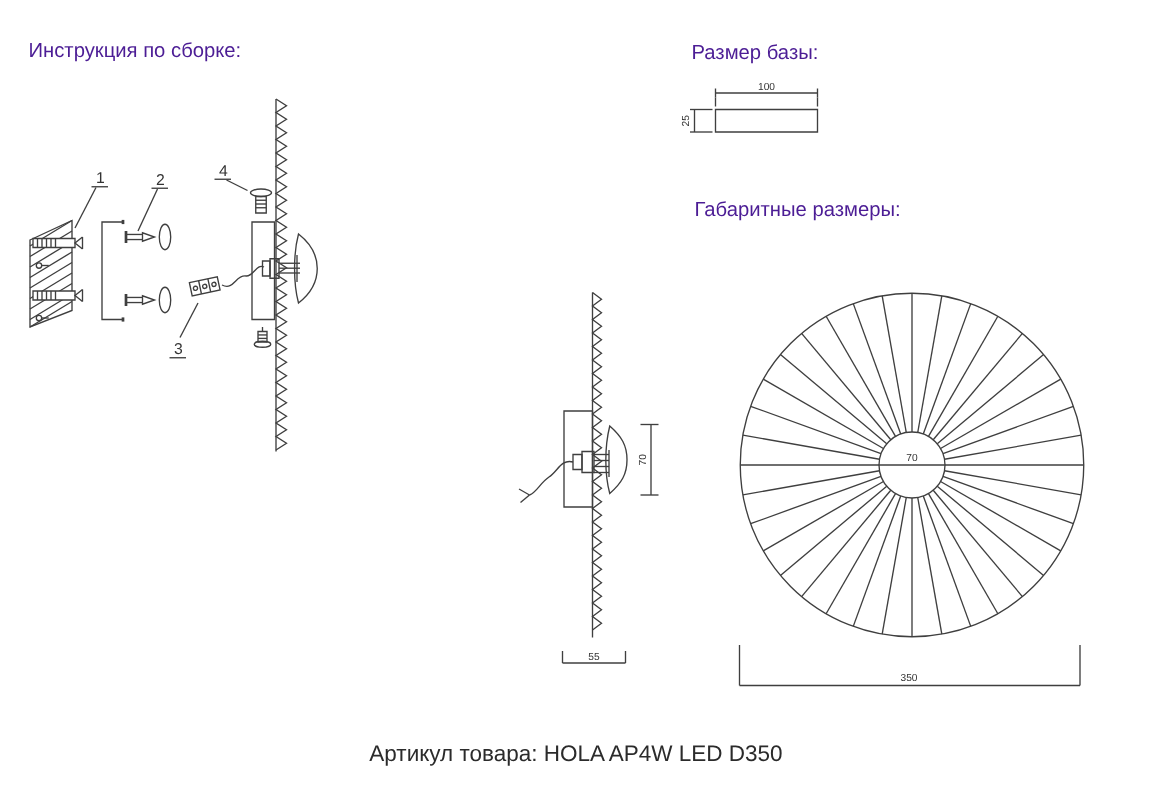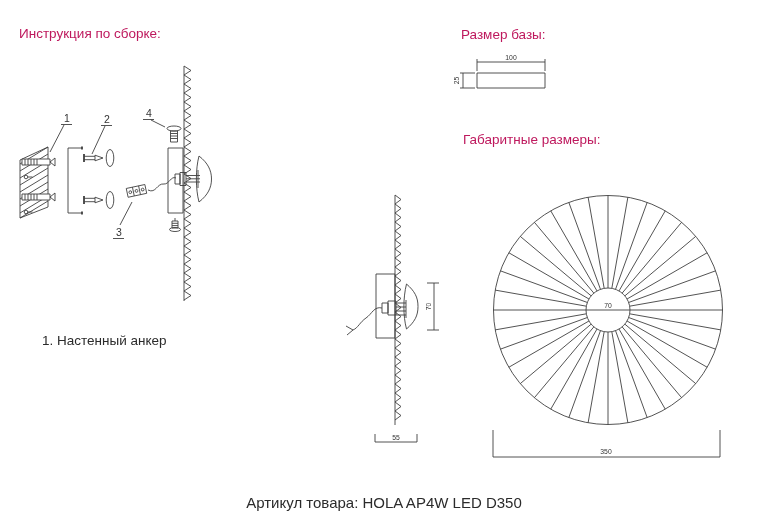--- a/index.html
+++ b/index.html
@@ -1,21 +1,21 @@
 <!DOCTYPE html>
 <html><head>
 <meta charset="utf-8">
 <style>
   html,body{margin:0;padding:0;}
   body{
     width:768px;height:530px;background:#ffffff;overflow:hidden;position:relative;
     font-family:"Liberation Sans", sans-serif;color:#2b2b2b;
   }
   .abs{position:absolute;}
-  .heading{font-size:13.5px;color:#be185d;white-space:nowrap;}
+  .heading{font-size:13.5px;color:#4c1d95;white-space:nowrap;}
   .parts-list{font-size:13.5px;line-height:19.5px;color:#2b2b2b;}
   .article{left:0;top:494px;width:768px;text-align:center;font-size:15px;color:#2b2b2b;}
   svg{position:absolute;overflow:visible;}
   svg *{vector-effect:non-scaling-stroke;}
   .ln{stroke:#3f3f3f;stroke-width:0.9;fill:none;}
   .lnw{stroke:#3f3f3f;stroke-width:0.9;fill:#ffffff;}
   .thick{stroke:#3f3f3f;stroke-width:1.8;fill:none;}
   svg text{font-family:"Liberation Sans", sans-serif;fill:#333333;}
   .callout{font-size:10.5px;}
   .dim{font-size:6.8px;}
@@ -158,21 +158,20 @@
   <path class="ln" d="M138,132 C146,136 147,125 154,126 C159,126.5 161,117.5 166,120"></path>
 
   <g>
     <text class="callout" x="106" y="178">3</text>
     <line class="ln" x1="103" y1="180.5" x2="114" y2="180.5"></line>
     <line class="ln" x1="110" y1="167" x2="122" y2="144"></line>
   </g>
 </svg>
 
 <div class="abs parts-list" style="left:42px;top:331px">
-  <div>1. Настенный анкер</div>
 </div>
 
 <svg class="abs" style="left:452px;top:50px" width="115" height="48" viewBox="0 0 115 48">
   <rect class="ln" x="25" y="23" width="68" height="15"></rect>
   <g>
     <line class="ln" x1="25" y1="12" x2="93" y2="12"></line>
     <line class="ln" x1="25" y1="9" x2="25" y2="15"></line>
       <line class="ln" x1="93" y1="9" x2="93" y2="15"></line>
     <line class="ln" x1="25" y1="15" x2="25" y2="21"></line>
       <line class="ln" x1="93" y1="15" x2="93" y2="21"></line>

